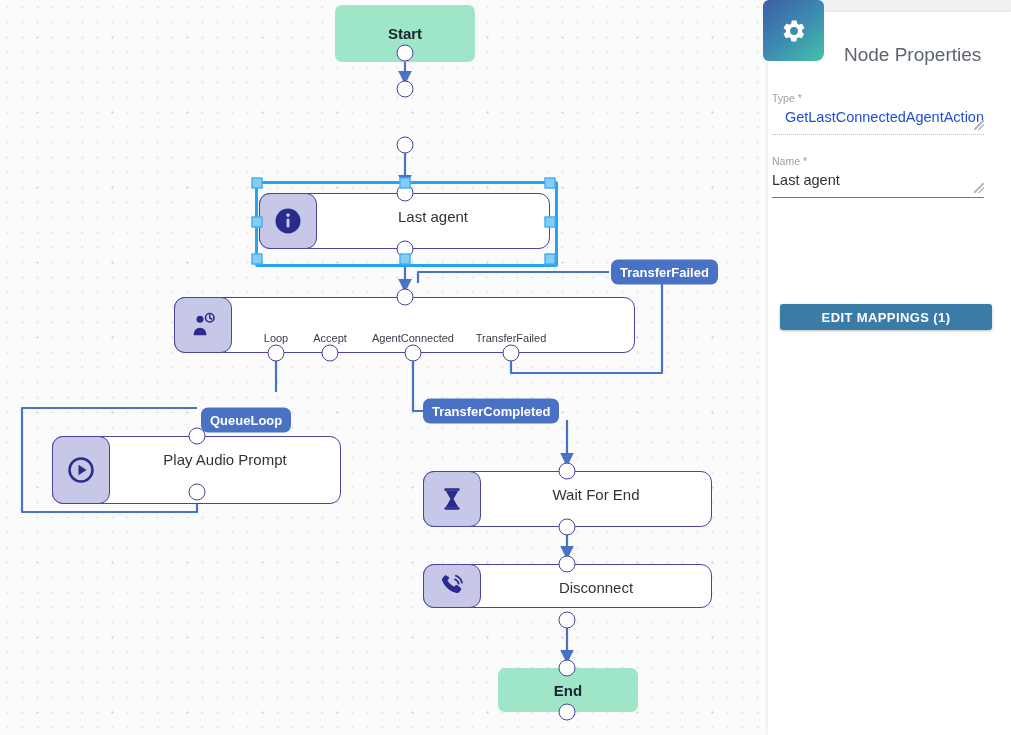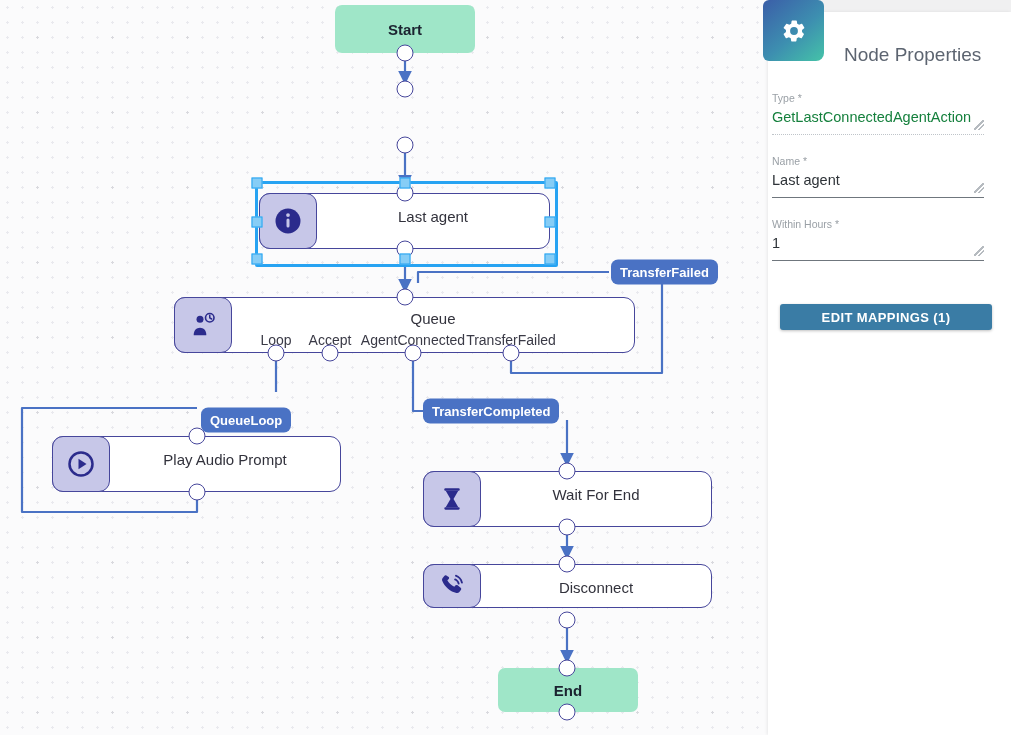--- a/index.html
+++ b/index.html
@@ -41,21 +41,21 @@
     color:#2b2b8c;
   }
   .node-body{flex:1;position:relative;}
   .node-title{
     position:absolute;left:0;right:0;top:14px;text-align:center;
     font-size:15px;color:#32323c;
   }
   .node-title.low{top:12px;}
   .port-lbl{
     position:absolute;transform:translateX(-50%);
-    font-size:14px;color:#3a3a46;white-space:nowrap;
+    font-size:11px;color:#3a3a46;white-space:nowrap;
   }
 
   
   .pt{
     position:absolute;width:15px;height:15px;border-radius:50%;
     background:#ffffff;border:1.7px solid #46469b;
     transform:translate(-50%,-50%);z-index:6;
   }
 
   
@@ -95,21 +95,21 @@
     display:flex;align-items:center;justify-content:center;z-index:3;
   }
   #panel-title{
     position:absolute;left:76px;top:32px;font-size:19px;color:#5c6470;
   }
   .field{position:absolute;left:4px;width:212px;}
   .field-label{font-size:10.5px;color:#9aa0a6;margin-bottom:5px;}
   .field-val{
     font-size:14.5px;color:#2e3338;padding-bottom:7px;min-height:18px;
   }
-  .field-val.disabled{color:#15803d;}
+  .field-val.disabled{color:#1d4ed8;text-align:right;}
   .field-line{height:1px;background:#6f767d;}
   .field-line.dotted{
     height:0;border-bottom:1.5px dotted #bfc4c9;background:transparent;
   }
   .resz{
     position:absolute;right:0;bottom:4px;width:10px;height:10px;
     background:
       linear-gradient(135deg,transparent 44%,#b6bbc0 44%,#b6bbc0 56%,transparent 56%),
       linear-gradient(135deg,transparent 66%,#b6bbc0 66%,#b6bbc0 78%,transparent 78%);
   }
@@ -152,21 +152,21 @@
 
         <path d="M511,353 L511,373 L662,373 L662,281"></path>
         <path d="M609,272 L418,272 L418,283"></path>
 
         <path d="M567,527 L567,557" marker-end="url(#arw)"></path>
 
         <path d="M567,620 L567,661" marker-end="url(#arw)"></path>
       </g>
     </svg>
 
-    <div class="node node-term" style="left:335px;top:5px;width:140px;height:48px;">
+    <div class="node node-term" style="left:335px;top:5px;width:140px;height:57px;">
       <span>Start</span>
     </div>
     <div class="pt" style="left:405px;top:53px;"></div>
 
     <div class="pt" style="left:405px;top:89px;"></div>
     <div class="pt" style="left:405px;top:145px;"></div>
 
     <div class="sel" style="left:255px;top:181px;width:297px;height:80px;"></div>
     <div class="sel-h" style="left:257px;top:183px;"></div>
     <div class="sel-h" style="left:405px;top:183px;"></div>
@@ -194,35 +194,32 @@
 
     <div class="node node-box" style="left:174px;top:297px;width:461px;height:56px;">
       <div class="node-ico">
         <svg width="30" height="30" viewBox="0 0 24 24" fill="currentColor">
           <circle cx="9.6" cy="7.4" r="2.8"></circle>
           <path d="M4.6 19.4c0-3 2.2-5.2 5-5.2s5 2.2 5 5.2v.8H4.6v-.8z"></path>
           <circle cx="17.4" cy="6.2" r="3.4" fill="none" stroke="currentColor" stroke-width="1.3"></circle>
           <path d="M17.4 4.2v2.1l1.5.9" stroke="currentColor" stroke-width="1.2" fill="none" stroke-linecap="round"></path>
         </svg>
       </div>
-      <div class="node-body">
-        <div class="node-title low">Queue</div>
-      </div>
     </div>
     <div class="port-lbl" style="left:276px;top:332px;">Loop</div>
     <div class="port-lbl" style="left:330px;top:332px;">Accept</div>
     <div class="port-lbl" style="left:413px;top:332px;">AgentConnected</div>
     <div class="port-lbl" style="left:511px;top:332px;">TransferFailed</div>
     <div class="pt" style="left:405px;top:297px;"></div>
     <div class="pt" style="left:276px;top:353px;"></div>
     <div class="pt" style="left:330px;top:353px;"></div>
     <div class="pt" style="left:413px;top:353px;"></div>
     <div class="pt" style="left:511px;top:353px;"></div>
 
-    <div class="node node-box" style="left:52px;top:436px;width:289px;height:56px;">
+    <div class="node node-box" style="left:52px;top:436px;width:289px;height:68px;">
       <div class="node-ico">
         <svg width="30" height="30" viewBox="0 0 24 24" fill="none">
           <circle cx="12" cy="12" r="9.2" stroke="currentColor" stroke-width="2"></circle>
           <path d="M10 7.8 L16.4 12 L10 16.2 z" fill="currentColor"></path>
         </svg>
       </div>
       <div class="node-body">
         <div class="node-title">Play Audio Prompt</div>
       </div>
     </div>
@@ -293,26 +290,18 @@
 
       <div class="field" style="top:143px;">
         <div class="field-label">Name *</div>
         <div style="position:relative;">
           <div class="field-val">Last agent</div>
           <div class="resz"></div>
         </div>
         <div class="field-line"></div>
       </div>
 
-      <div class="field" style="top:206px;">
-        <div class="field-label">Within Hours *</div>
-        <div style="position:relative;">
-          <div class="field-val">1</div>
-          <div class="resz"></div>
-        </div>
-        <div class="field-line"></div>
-      </div>
 
       <button id="edit-mappings">EDIT MAPPINGS (1)</button>
     </div>
   </div>
 
 </div>
 
 </body></html>

